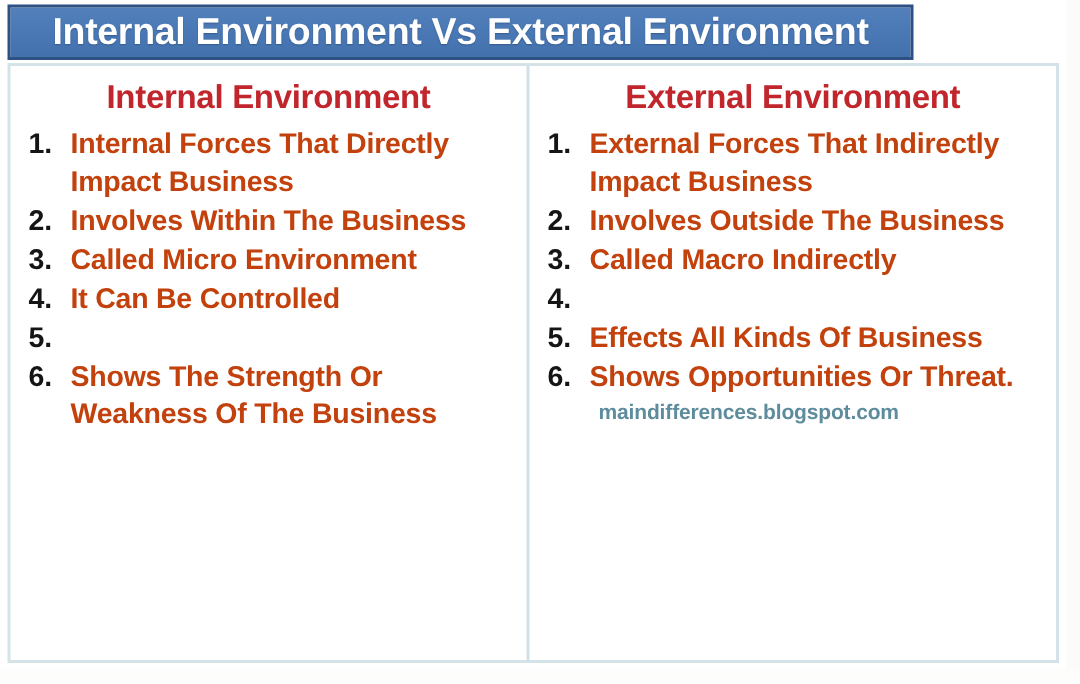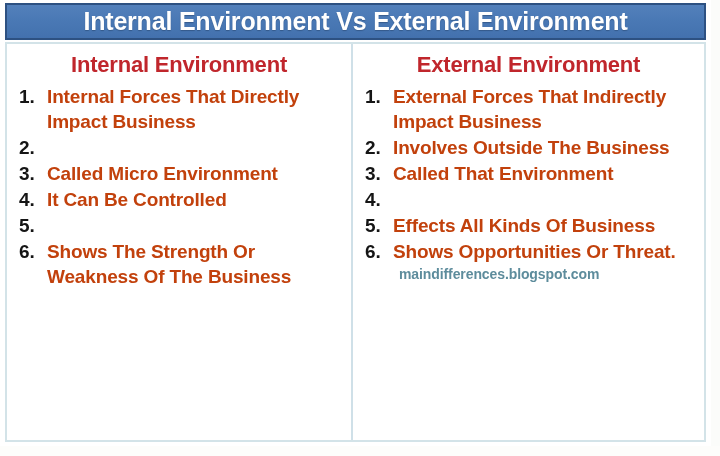--- a/index.html
+++ b/index.html
@@ -19,21 +19,21 @@
     width: 720px;
     height: 456px;
     background: #ffffff;
   }
 
   
   .banner {
     position: absolute;
     left: 5px;
     top: 3px;
-    width: 701px;
+    width: 604px;
     height: 37px;
     box-sizing: border-box;
     background: linear-gradient(180deg, #5380bb 0%, #4a79b5 45%, #4371ae 100%);
     border: 2px solid #2d5182;
     display: flex;
     align-items: center;
     justify-content: center;
   }
   .banner-title {
     color: #ffffff;
@@ -156,20 +156,21 @@
 
     <div class="col col-left">
       <div class="col-head">Internal Environment</div>
       <ol class="items">
         <li class="item">
           <span class="item-num">1.</span>
           <span class="item-text">Internal Forces That Directly Impact Business</span>
         </li>
         <li class="item">
           <span class="item-num">2.</span>
+          <span class="item-text">Involves Within The Business</span>
         </li>
         <li class="item">
           <span class="item-num">3.</span>
           <span class="item-text">Called Micro Environment</span>
         </li>
         <li class="item">
           <span class="item-num">4.</span>
           <span class="item-text">It Can Be Controlled</span>
         </li>
         <li class="item">
@@ -188,21 +189,21 @@
         <li class="item">
           <span class="item-num">1.</span>
           <span class="item-text">External Forces That Indirectly Impact Business</span>
         </li>
         <li class="item">
           <span class="item-num">2.</span>
           <span class="item-text">Involves Outside The Business</span>
         </li>
         <li class="item">
           <span class="item-num">3.</span>
-          <span class="item-text">Called That Environment</span>
+          <span class="item-text">Called Macro Indirectly</span>
         </li>
         <li class="item">
           <span class="item-num">4.</span>
         </li>
         <li class="item">
           <span class="item-num">5.</span>
           <span class="item-text">Effects All Kinds Of Business</span>
         </li>
         <li class="item">
           <span class="item-num">6.</span>

